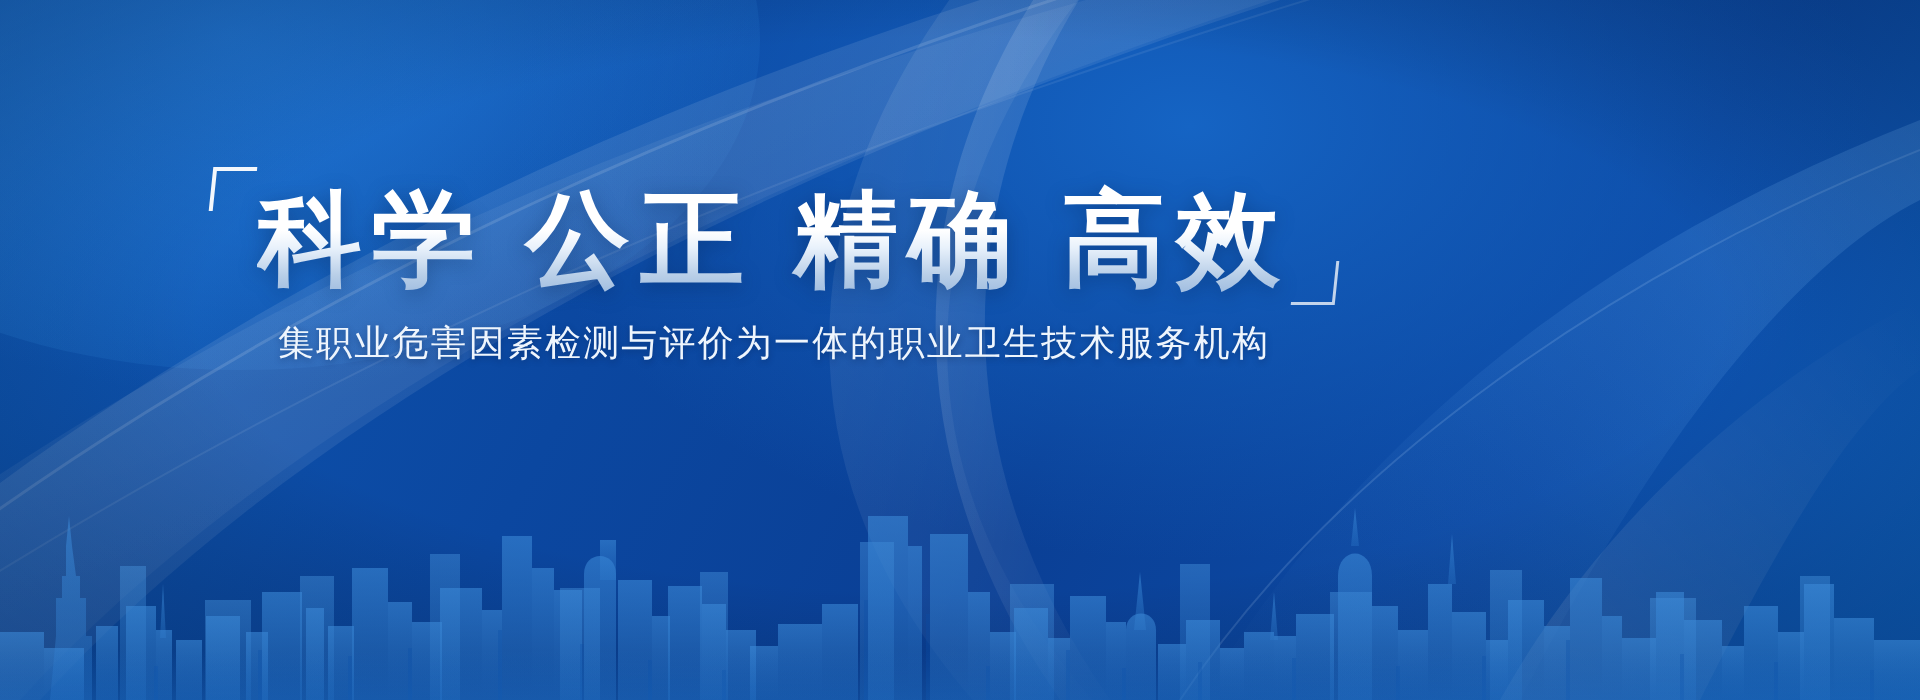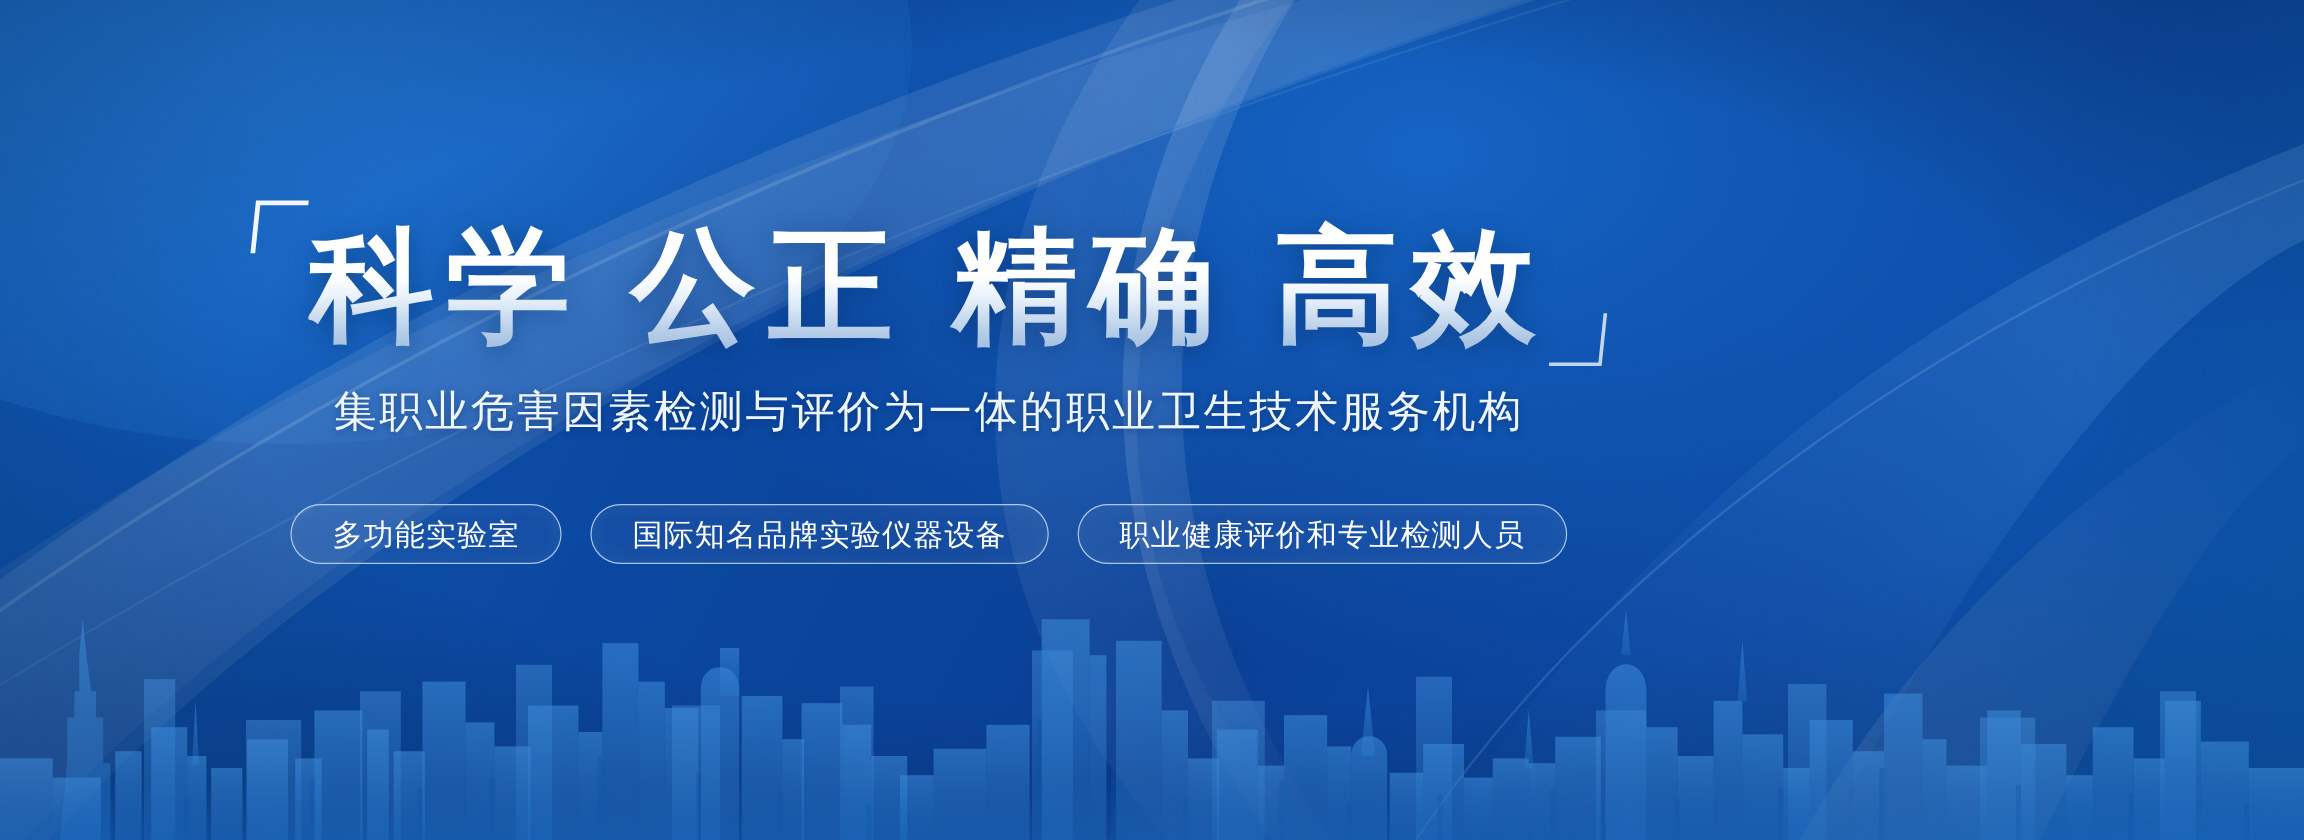--- a/index.html
+++ b/index.html
@@ -117,31 +117,20 @@
   <div class="content">
 
     <div class="headline-wrap">
       <span class="bracket tl"></span>
       <span class="bracket br"></span>
       <h1 class="headline">科学 公正 精确 高效</h1>
     </div>
 
     <p class="subtitle">集职业危害因素检测与评价为一体的职业卫生技术服务机构</p>
 
-    <div class="pills">
-      <div class="pill">
-        <span>多功能实验室</span>
-      </div>
-      <div class="pill">
-        <span>国际知名品牌实验仪器设备</span>
-      </div>
-      <div class="pill">
-        <span>职业健康评价和专业检测人员</span>
-      </div>
-    </div>
 
   </div>
 
   <div class="skyline">
     <svg viewBox="0 0 1920 220" preserveAspectRatio="none" aria-hidden="true">
       <defs>
         <linearGradient id="bld" x1="0" y1="0" x2="0" y2="1">
           <stop offset="0%" stop-color="#3c8ad8" stop-opacity="0.58"></stop>
           <stop offset="100%" stop-color="#2f7ed0" stop-opacity="0.30"></stop>
         </linearGradient>

